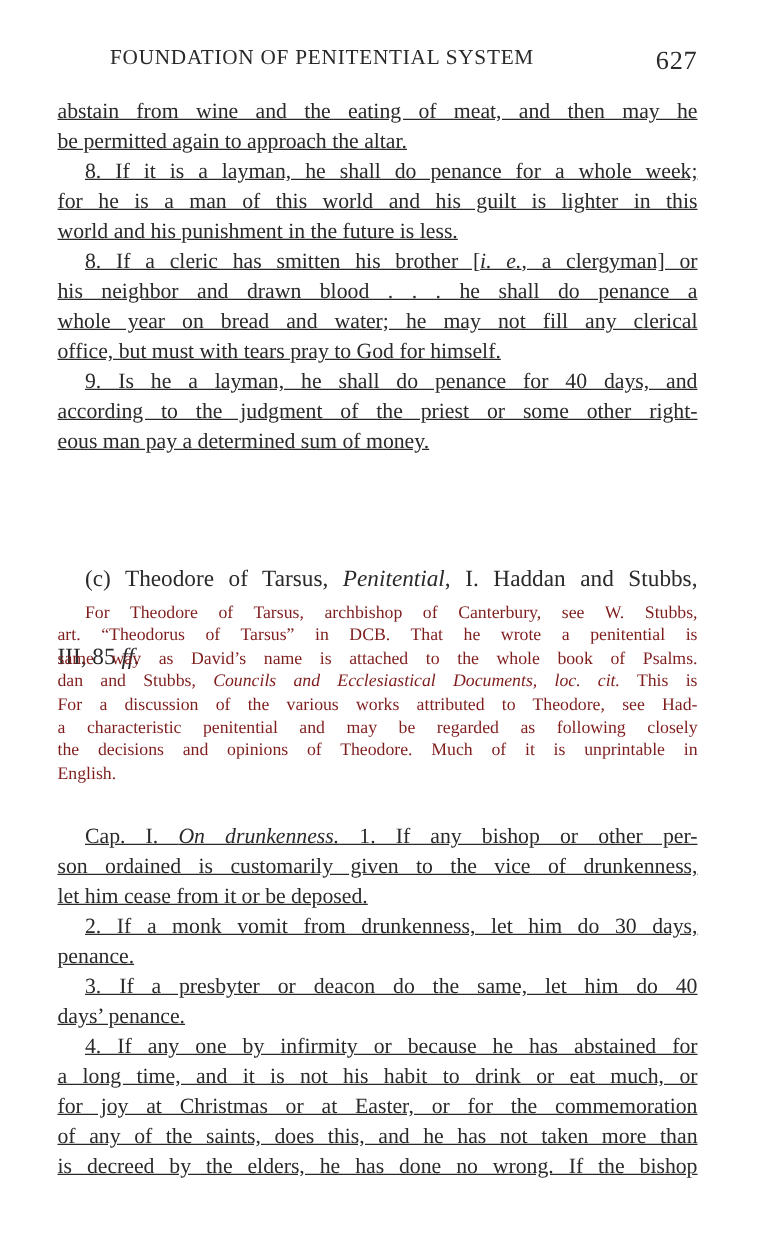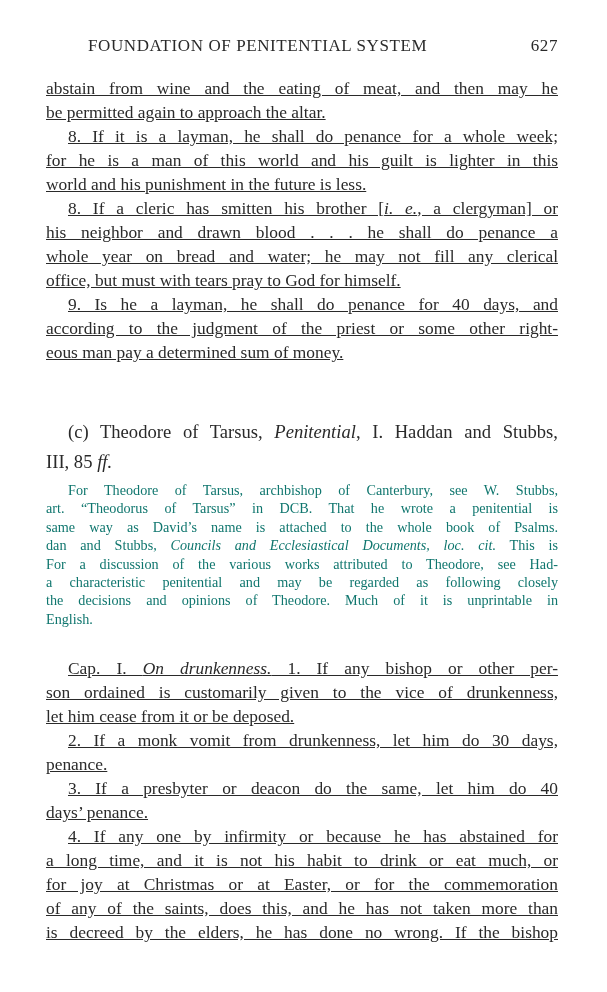--- a/index.html
+++ b/index.html
@@ -1,28 +1,28 @@
 <!DOCTYPE html>
 <html><head>
 <meta charset="utf-8">
 <style>
   html, body { margin: 0; padding: 0; background: #ffffff; }
   body { width: 607px; height: 992px; position: relative; overflow: hidden; color: #2a2a2a; }
   .page { position: absolute; left: 46px; top: 0; width: 512px; font-family: "Liberation Serif", "DejaVu Serif", serif; }
   .running-head { position: absolute; top: 36px; left: 0; width: 512px; height: 24px; font-size: 17px; letter-spacing: 0.6px; }
   .running-title { position: absolute; left: 42px; top: 0; white-space: nowrap; }
-  .page-number { position: absolute; right: 0; top: 0; font-size: 17px; font-family: Liberation Serif, serif; }
+  .page-number { position: absolute; right: 0; top: 0; font-size: 21px; font-family: Liberation Serif, serif; }
   .body { position: absolute; left: 0; width: 512px; font-size: 17.4px; line-height: 24px; text-decoration: underline; }
   .l { display: block; white-space: nowrap; height: 24px; text-align: justify; text-align-last: justify; }
   .l.last { text-align-last: left; }
   .ind { padding-left: 22px; }
   .block-a { top: 76px; }
   .heading { position: absolute; top: 417px; left: 0; width: 512px; font-size: 18.6px; line-height: 30px; }
-  .heading .l { height: 30px; }
-  .note { position: absolute; top: 481px; left: 0; width: 512px; font-size: 14.2px; line-height: 18.4px; color: #0f766e; }
+  .heading .l { height: 30px; margin-top: 32px; }
+  .note { position: absolute; top: 481px; left: 0; width: 512px; font-size: 14.2px; line-height: 18.4px; color: #7f1d1d; }
   .note .l { height: 18.4px; }
   .block-b { top: 656px; }
   i { font-style: italic; }
 </style>
 </head>
 <body>
 
 <div class="page">
 
   <div class="running-head">

